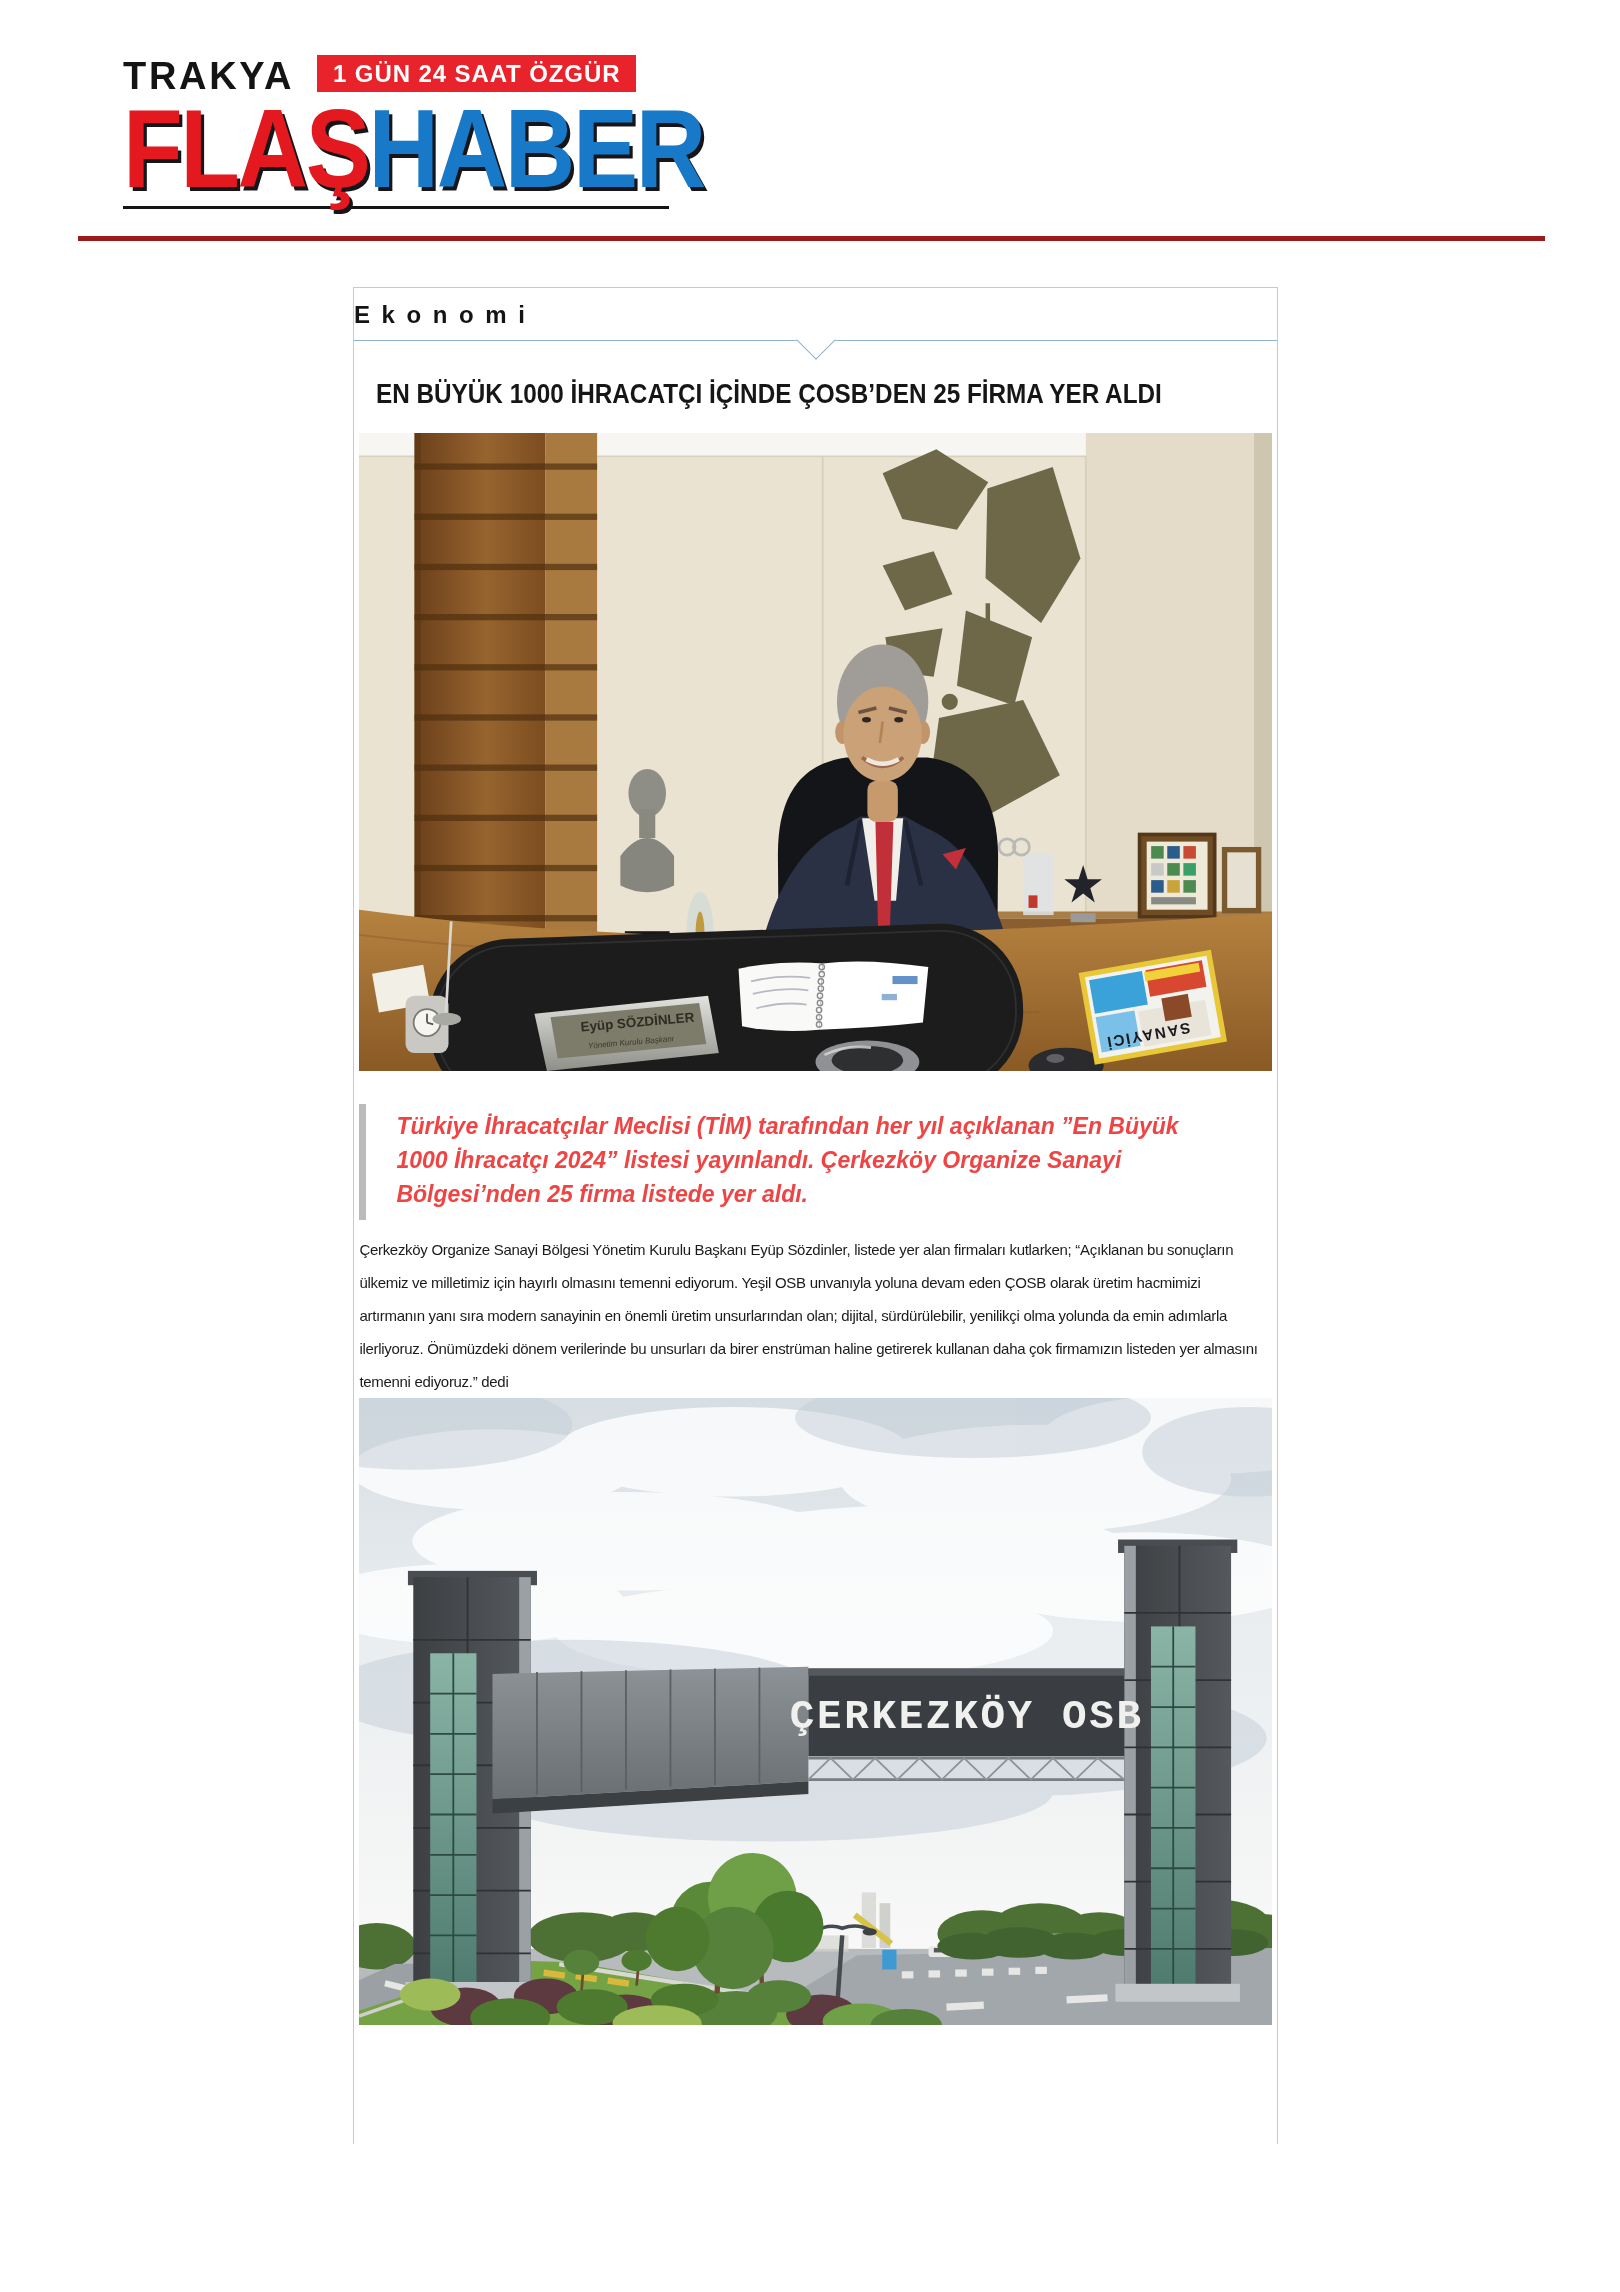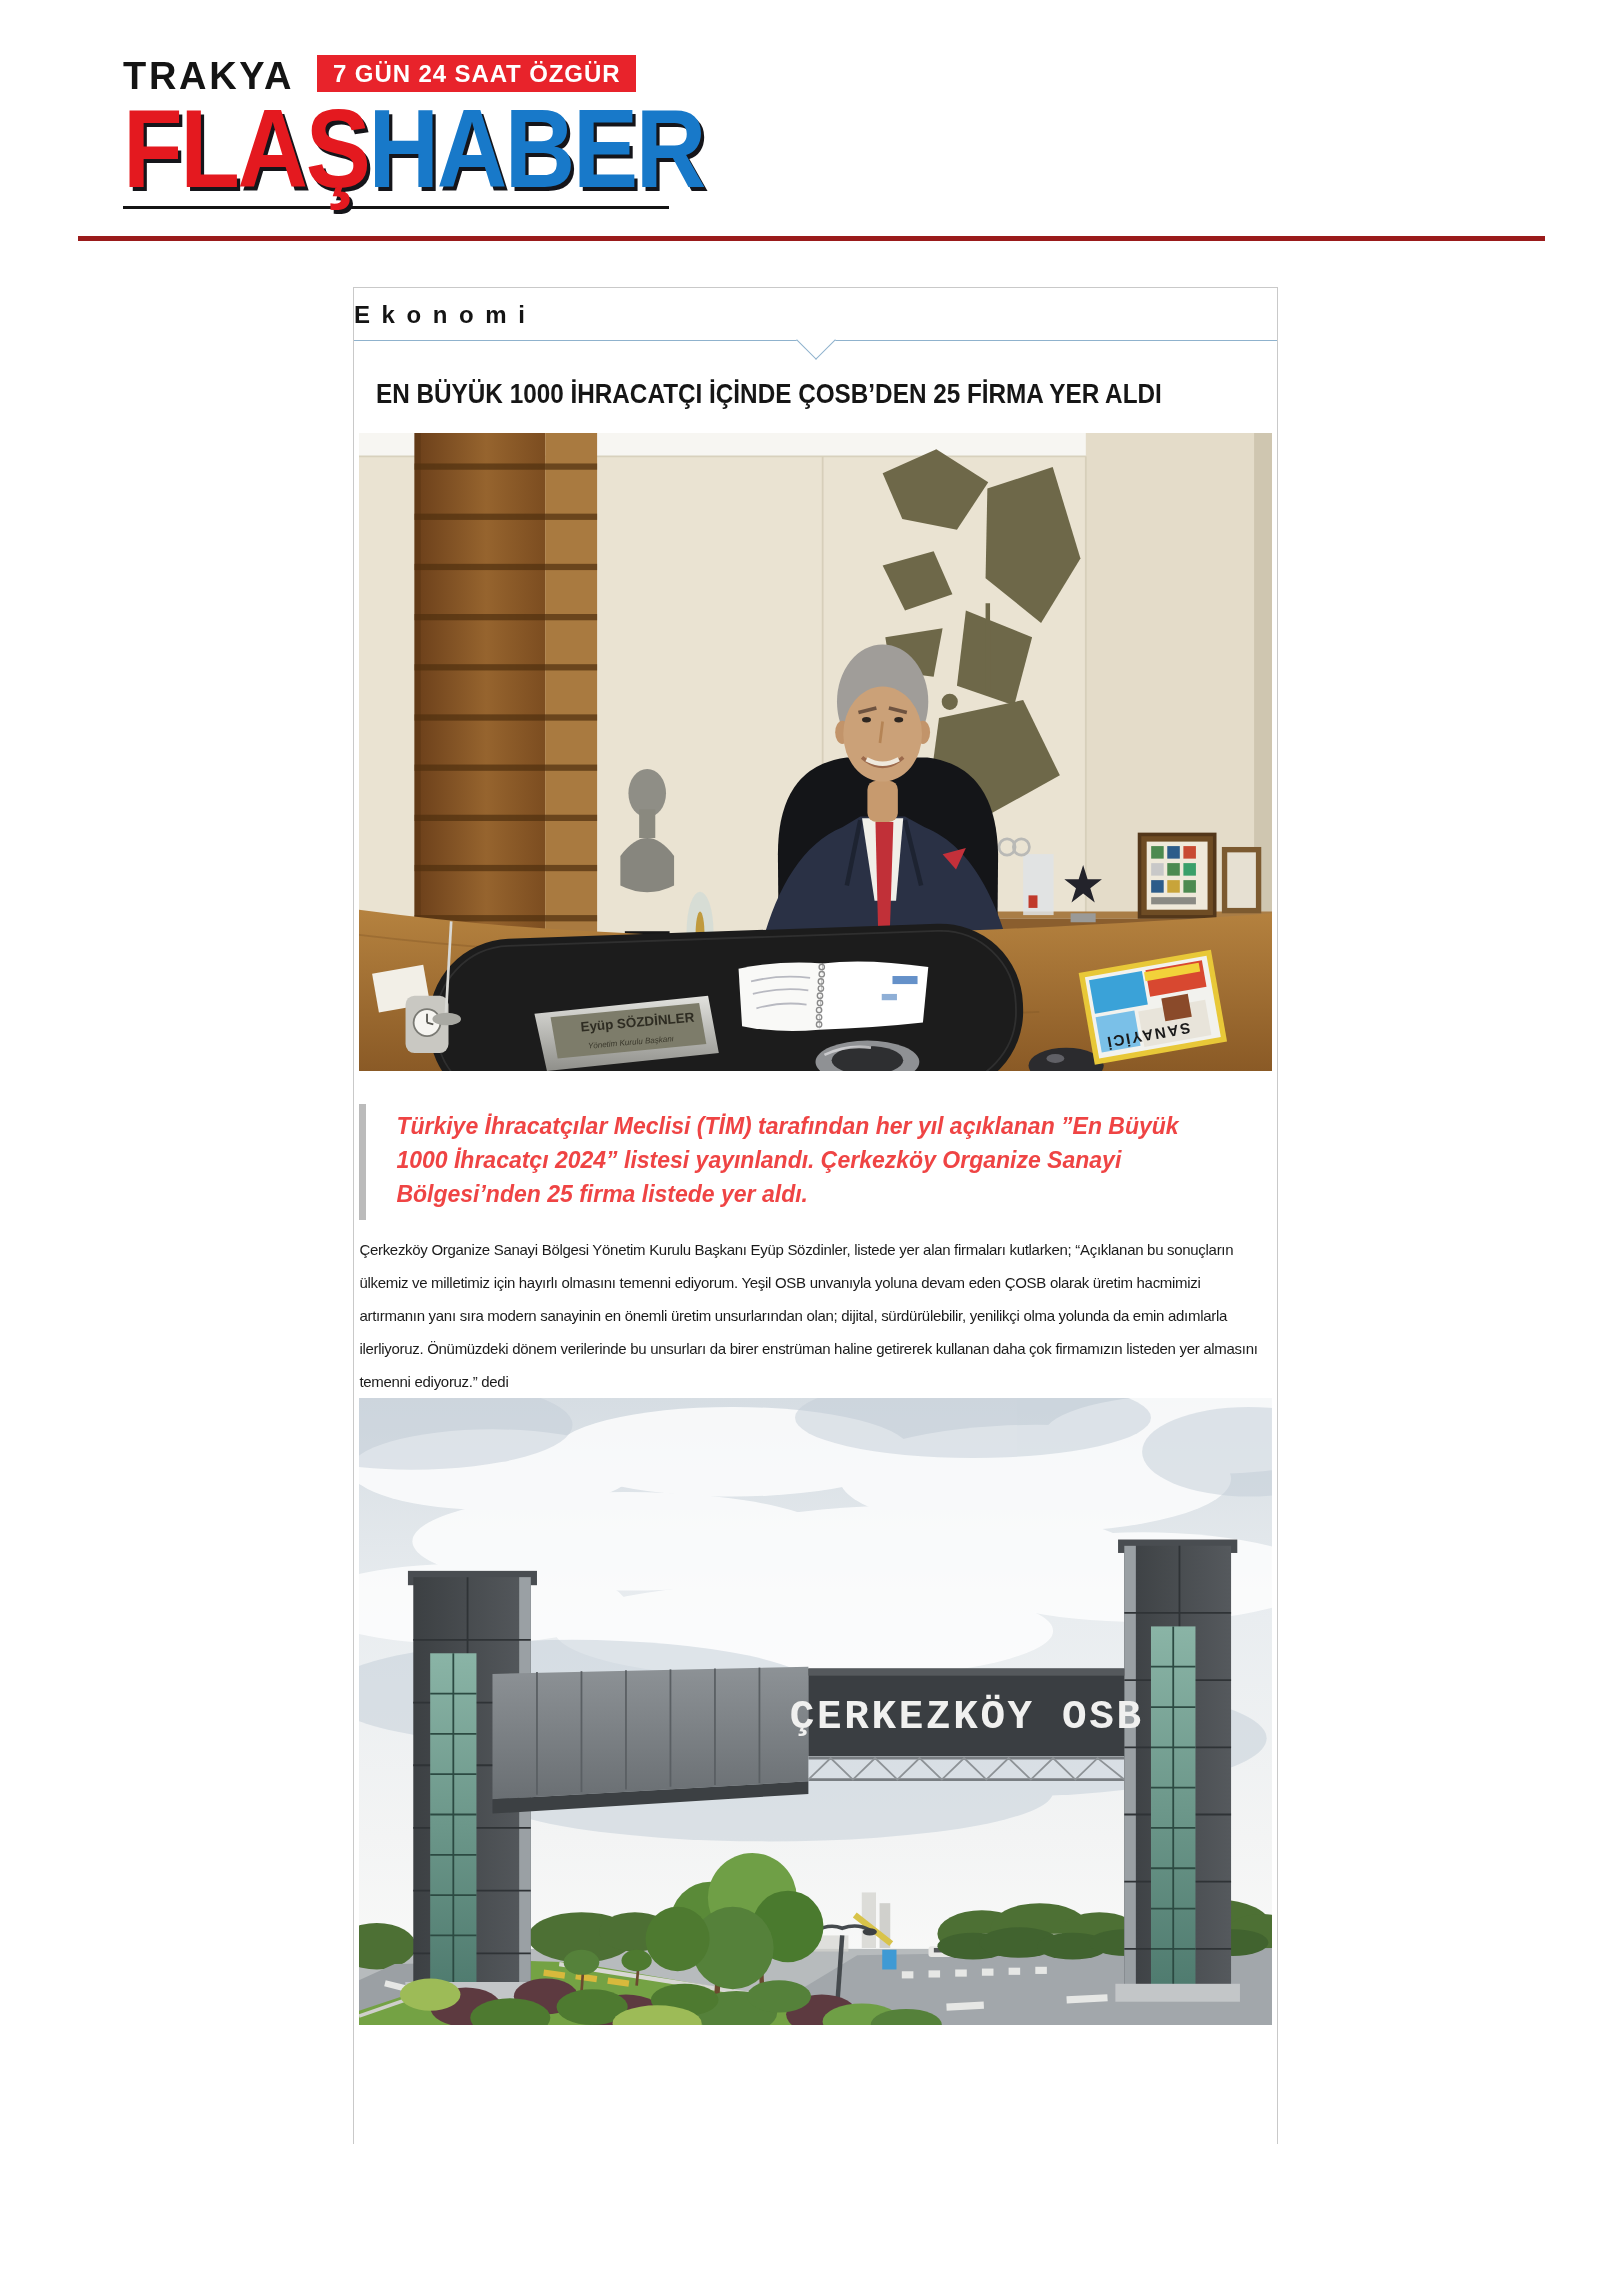--- a/index.html
+++ b/index.html
@@ -41,21 +41,21 @@
   .photo2{margin-top:36px;font-family:Liberation Mono, monospace;}
 </style>
 </head>
 <body>
 
 <div class="page">
 
   <header class="masthead">
     <div class="brand-row">
       <span class="trakya">TRAKYA</span>
-      <span class="banner">7 GÜN 24 SAAT ÖZGÜR</span>
+      <span class="banner">1 GÜN 24 SAAT ÖZGÜR</span>
     </div>
     <div class="brand-big"><span class="flas">FLAŞ</span><span class="haber">HABER</span></div>
     <div class="brand-underline"></div>
   </header>
 
   <div class="red-rule"></div>
 
   <section class="article-box">
 
     <div class="section-header">

